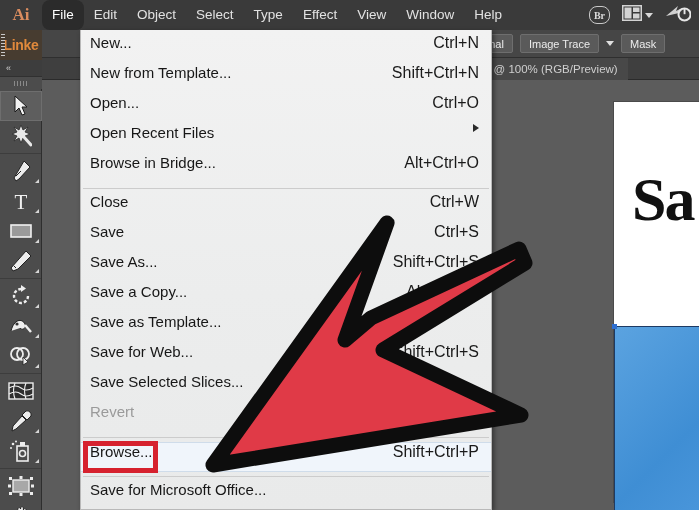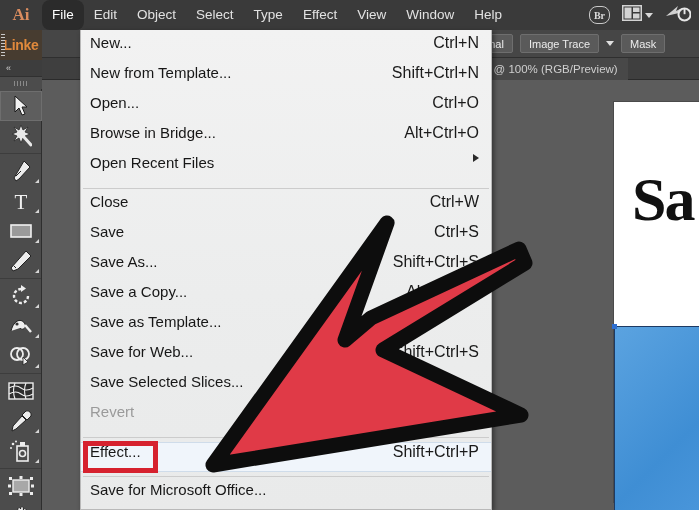--- a/index.html
+++ b/index.html
@@ -454,26 +454,26 @@
         </div>
         <div class="mi">
           <span class="mi-label">New from Template...</span>
           <span class="mi-accel">Shift+Ctrl+N</span>
         </div>
         <div class="mi">
           <span class="mi-label">Open...</span>
           <span class="mi-accel">Ctrl+O</span>
         </div>
         <div class="mi">
+          <span class="mi-label">Open Recent Files</span>
+          <span class="submenu-arrow"></span>
+        </div>
+        <div class="mi">
           <span class="mi-label">Browse in Bridge...</span>
           <span class="mi-accel">Alt+Ctrl+O</span>
-        </div>
-        <div class="mi">
-          <span class="mi-label">Open Recent Files</span>
-          <span class="submenu-arrow"></span>
         </div>
         <div class="mi-sep"></div>
         <div class="mi">
           <span class="mi-label">Close</span>
           <span class="mi-accel">Ctrl+W</span>
         </div>
         <div class="mi">
           <span class="mi-label">Save</span>
           <span class="mi-accel">Ctrl+S</span>
         </div>
@@ -494,21 +494,21 @@
         </div>
         <div class="mi">
           <span class="mi-label">Save Selected Slices...</span>
         </div>
         <div class="mi disabled">
           <span class="mi-label">Revert</span>
           <span class="mi-accel">F12</span>
         </div>
         <div class="mi-sep"></div>
         <div class="mi highlight">
-          <span class="mi-label">Effect...</span>
+          <span class="mi-label">Browse...</span>
           <span class="mi-accel">Shift+Ctrl+P</span>
         </div>
         <div class="mi-sep"></div>
         <div class="mi">
           <span class="mi-label">Save for Microsoft Office...</span>
         </div>
       </div>
 
     <div id="place-annot" style="top: 411px; left: 2px; height: 32px; width: 75px;"></div>
 

